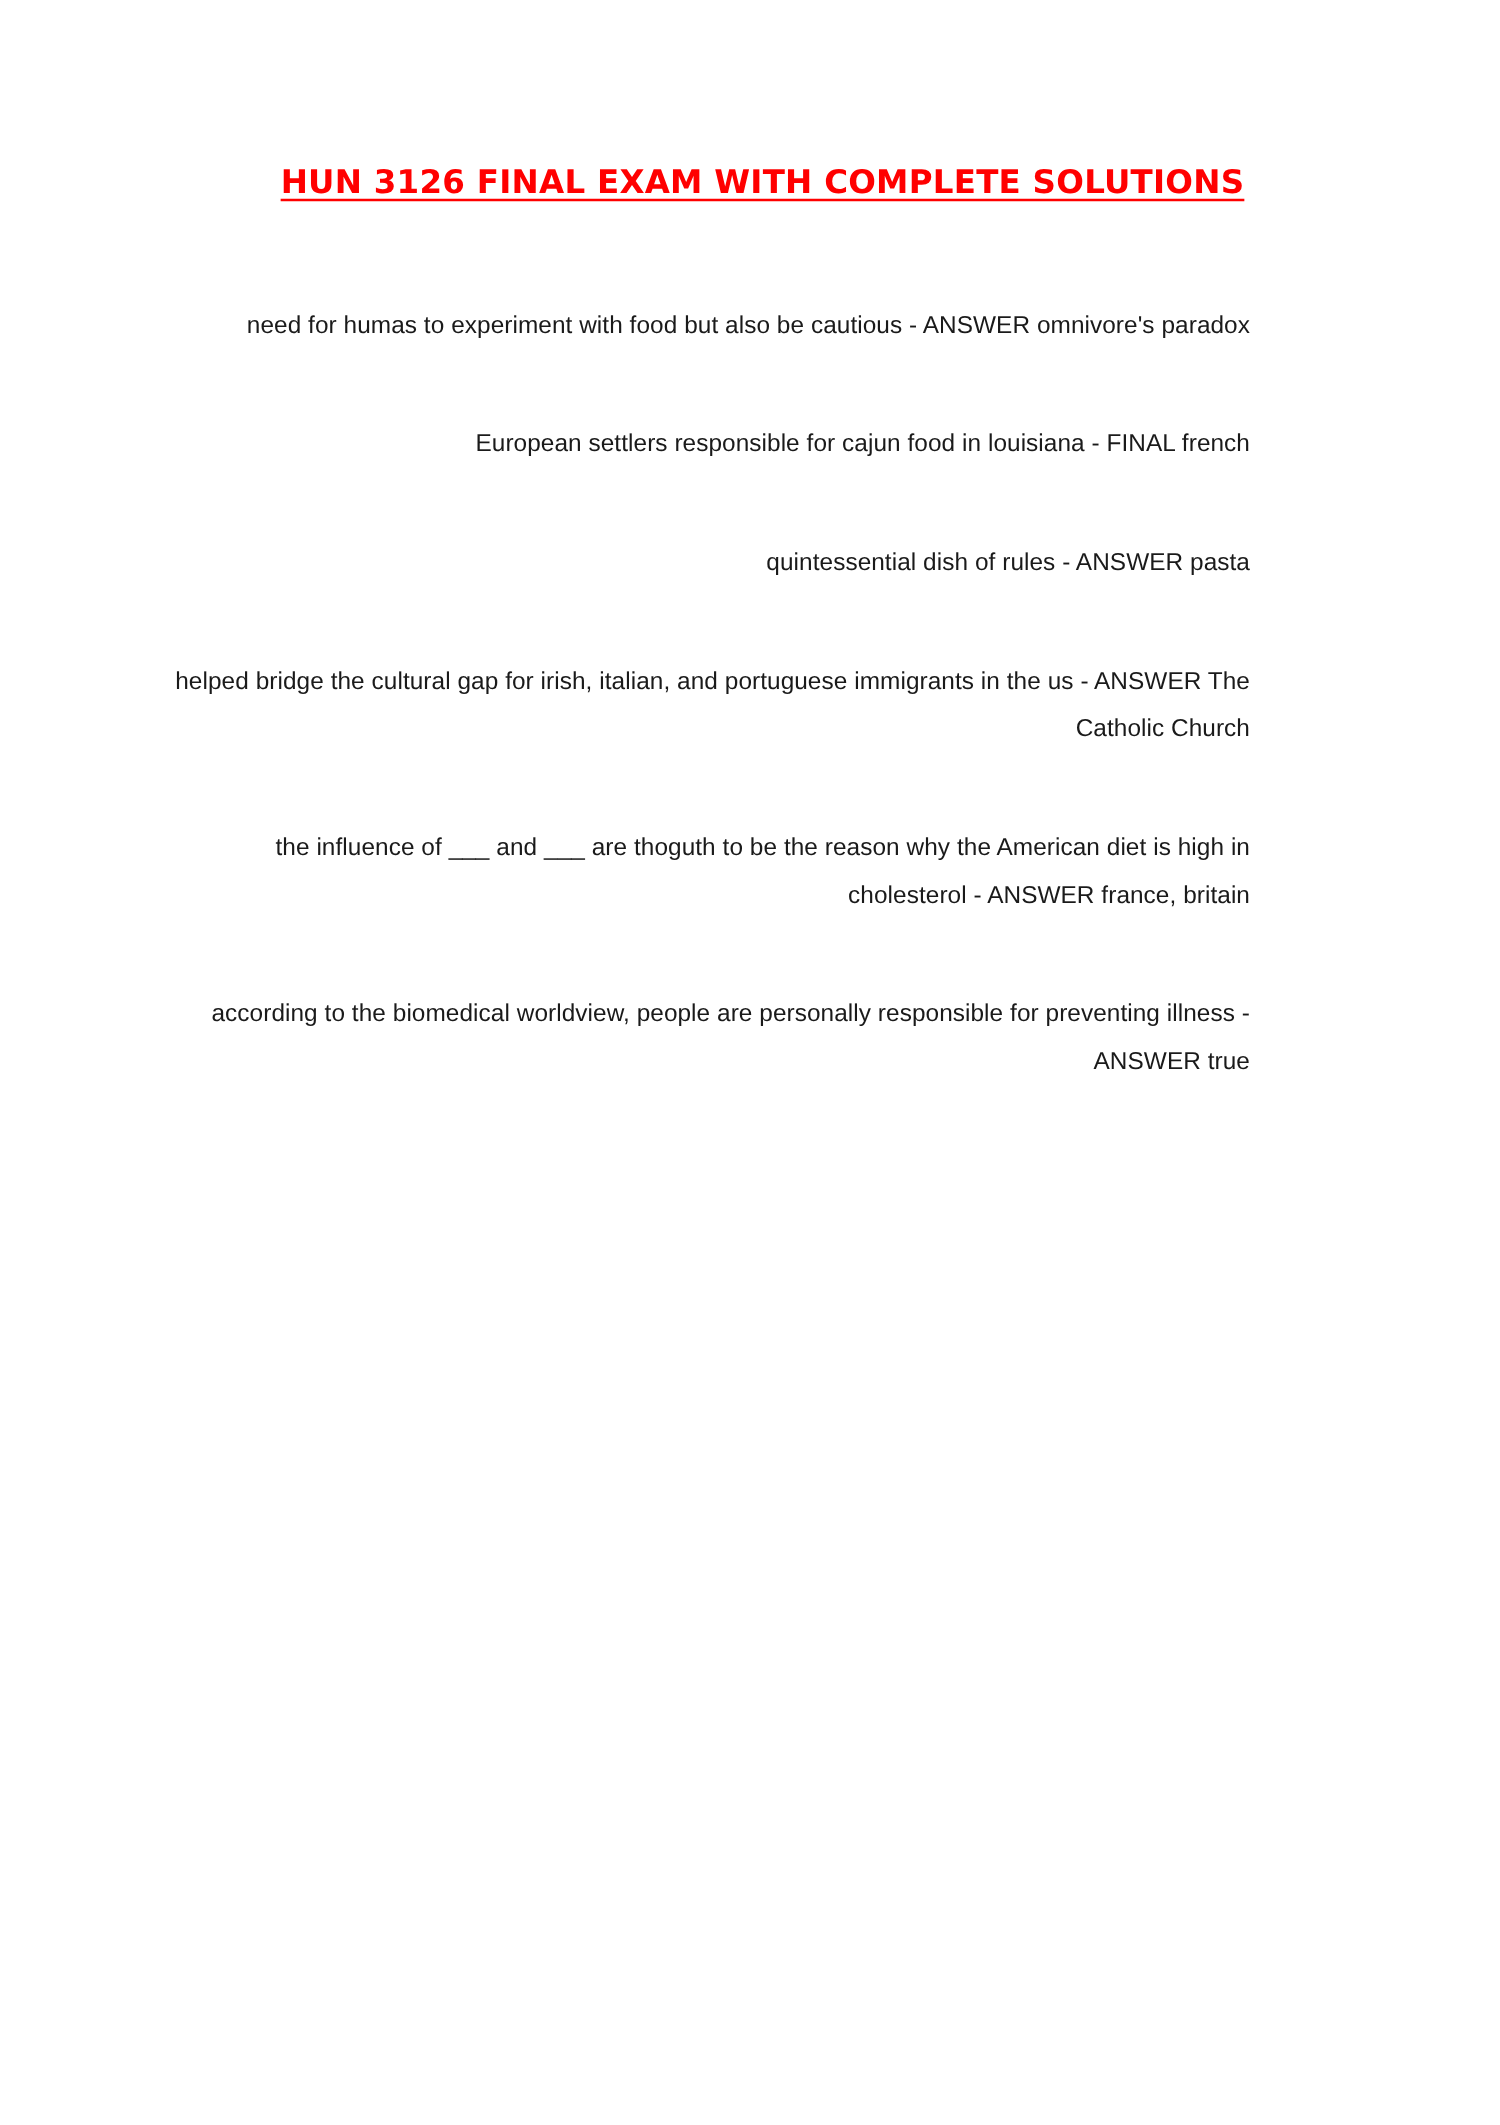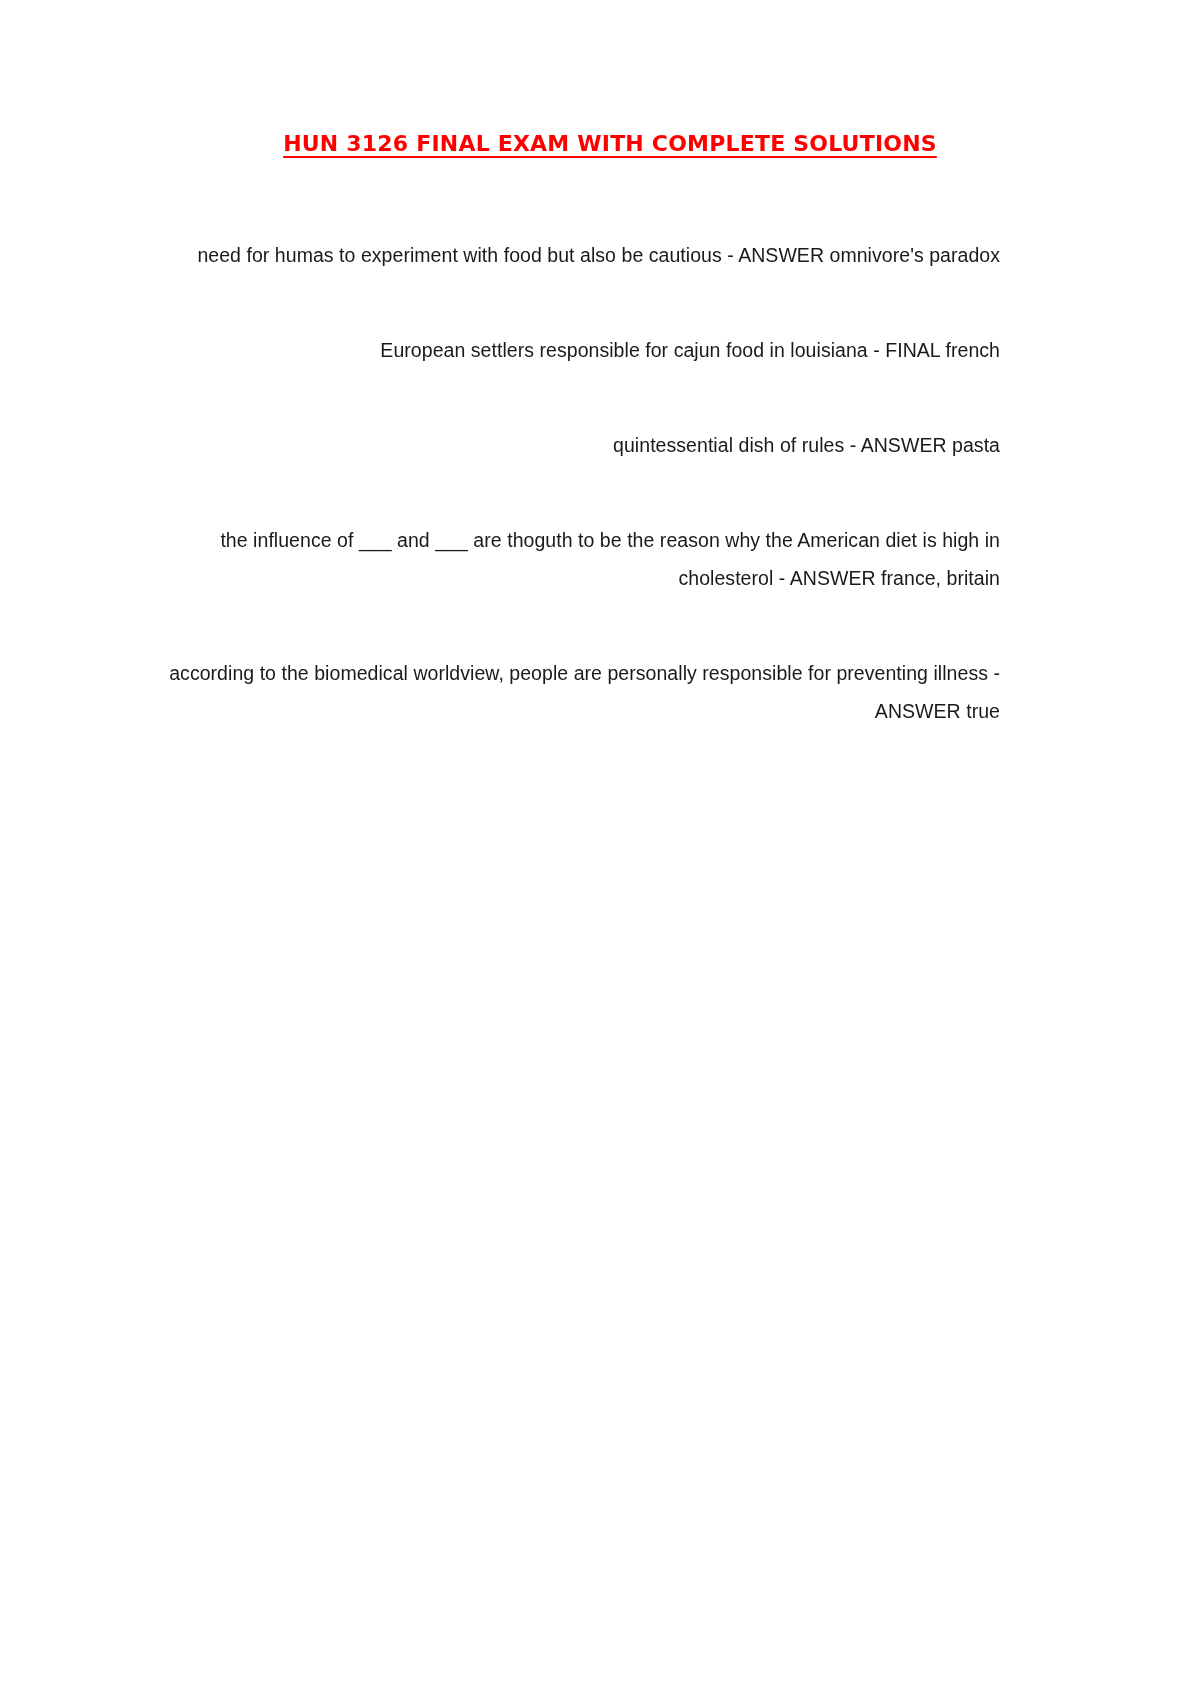--- a/index.html
+++ b/index.html
@@ -18,21 +18,21 @@
     position: relative;
     width: 1200px;
     height: 1700px;
     background: #ffffff;
     box-sizing: border-box;
     padding: 130px 140px 0 140px;
   }
   .doc-title {
     font-family: "DejaVu Sans", sans-serif;
     font-weight: bold;
-    font-size: 22px;
+    font-size: 26px;
     letter-spacing: 0.2px;
     color: #ff0000;
     text-decoration: underline;
     text-underline-offset: 5px;
     text-decoration-thickness: 2px;
     text-align: center;
     margin: 0 0 0 20px;
     line-height: 1.25;
     white-space: nowrap;
   }
@@ -57,17 +57,18 @@
 <body>
 
 <div class="page">
 
   <h1 class="doc-title">HUN 3126 FINAL EXAM WITH COMPLETE SOLUTIONS</h1>
 
   <div class="qa-list">
     <p class="qa-item">need for humas to experiment with food but also be cautious - ANSWER omnivore's paradox</p>
     <p class="qa-item">European settlers responsible for cajun food in louisiana - FINAL french</p>
     <p class="qa-item">quintessential dish of rules - ANSWER pasta</p>
+    <p class="qa-item">helped bridge the cultural gap for irish, italian, and portuguese immigrants in the us - ANSWER The Catholic Church</p>
     <p class="qa-item">the influence of ___ and ___ are thoguth to be the reason why the American diet is high in cholesterol - ANSWER france, britain</p>
     <p class="qa-item">according to the biomedical worldview, people are personally responsible for preventing illness - ANSWER true</p>
   </div>
 
 </div>
 
 </body></html>

